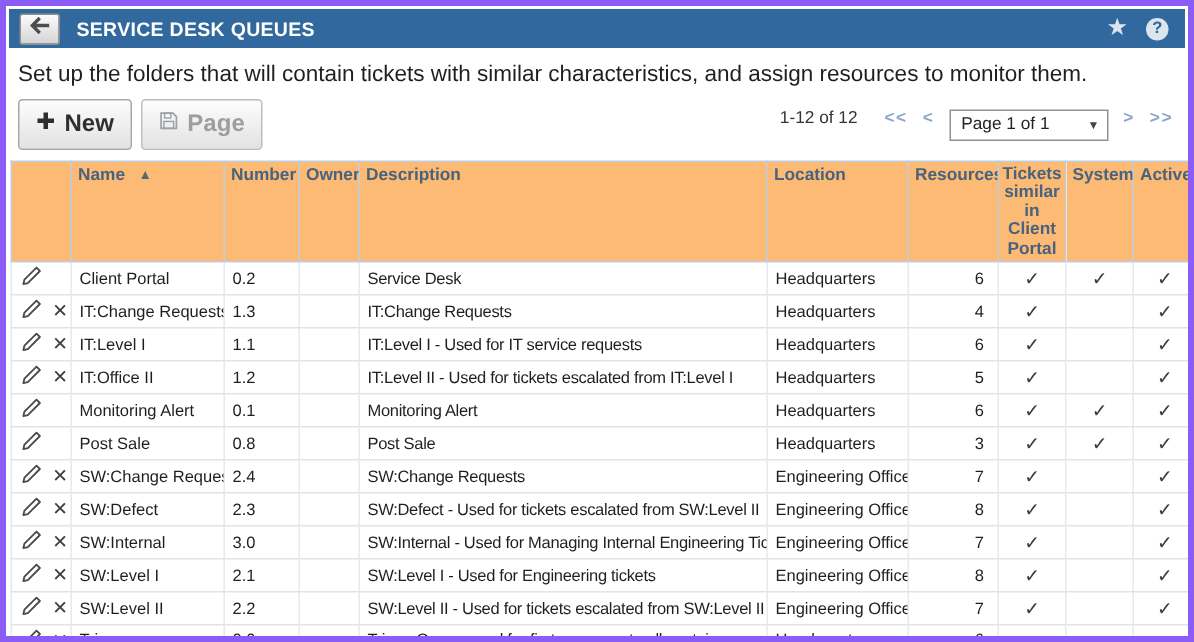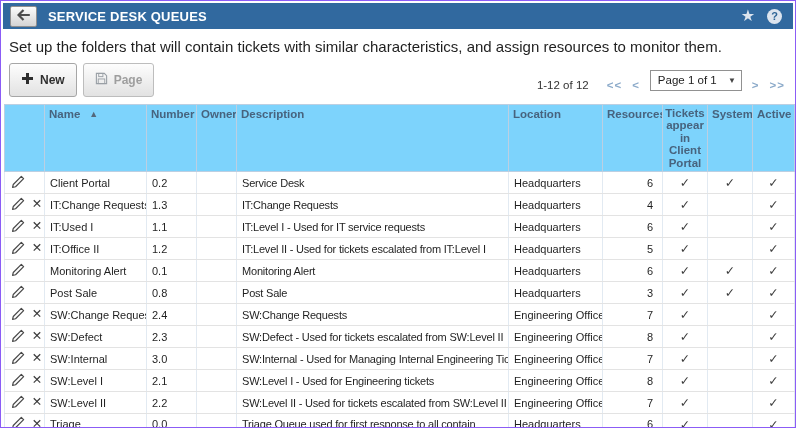--- a/index.html
+++ b/index.html
@@ -1,50 +1,50 @@
 <!DOCTYPE html>
 <html><head>
 <meta charset="utf-8">
 <style>
   html,body{margin:0;padding:0;background:#fff;}
-  .page{width:796px;height:428px;box-sizing:border-box;border:1px solid #8b5cf6;background:#fff;
+  .page{width:796px;height:428px;box-sizing:border-box;border:4px solid #8b5cf6;background:#fff;
         font-family:"Liberation Sans","DejaVu Sans",sans-serif;overflow:hidden;position:relative;}
 
   
   .titlebar{margin:2px 2px 0 2px;height:26px;background:#31699f;display:flex;align-items:center;
             padding:0 11px 0 7px;box-sizing:border-box;}
   .back-btn{width:25px;height:19px;background:linear-gradient(#fbfbfb,#d4d4d4);border:1px solid #8f8f8f;
             border-radius:2px;display:flex;align-items:center;justify-content:center;margin-right:11px;cursor:pointer;}
   .title{color:#ffffff;font-weight:bold;font-size:13px;letter-spacing:.2px;}
   .titlebar-right{margin-left:auto;display:flex;align-items:center;gap:12px;}
   .star{color:#dce4ee;font-size:16px;line-height:1;cursor:pointer;}
   .help{width:15px;height:15px;border-radius:50%;background:#dce4ee;color:#2d6496;font-size:11px;
         font-weight:bold;display:flex;align-items:center;justify-content:center;line-height:1;cursor:pointer;}
 
   
   .pagedesc{font-size:15px;color:#1f1f1f;padding:9px 8px 8px 8px;}
 
   
   .toolbar{display:flex;align-items:center;padding:0 10px 7px 8px;}
   .btn{display:inline-flex;align-items:center;gap:6px;height:26px;padding:16px 11px;
        background:linear-gradient(#fdfdfd,#e2e2e2);border:1px solid #a6a6a6;border-radius:3px;
-       font-size:12px;font-weight:bold;color:#2f2f2f;margin-right:6px;cursor:pointer;box-sizing:border-box;}
+       font-size:16px;font-weight:bold;color:#2f2f2f;margin-right:6px;cursor:pointer;box-sizing:border-box;}
   .btn.disabled{color:#9e9e9e;border-color:#bdbdbd;cursor:default;}
-  .pager{margin-left:auto;display:flex;align-items:flex-end;gap:10px;font-size:11.5px;color:#333;}
+  .pager{margin-left:auto;display:flex;align-items:flex-start;gap:10px;font-size:11.5px;color:#333;}
   .pager .range{margin-right:8px;}
   .pager .arrow{color:#8aa9c9;font-size:11.5px;font-weight:bold;letter-spacing:1px;cursor:pointer;}
-  .page-select{display:flex;align-items:center;justify-content:space-between;width:92px;height:21px;
+  .page-select{display:flex;align-items:center;justify-content:space-between;width:106px;height:21px;
                border:1px solid #919191;background:#fff;padding:0 5px 0 7px;font-size:11.5px;color:#222;
                cursor:pointer;box-sizing:border-box;}
   .page-select .caret{font-size:8px;color:#444;}
 
   
   .grid-wrap{margin:0 3px;}
   table{border-collapse:collapse;table-layout:fixed;width:790px;}
-  thead th{background:#7dd3fc;color:#47637e;font-weight:bold;text-align:left;vertical-align:top;
+  thead th{background:#fdba74;color:#47637e;font-weight:bold;text-align:left;vertical-align:top;
            padding:3px 4px;border:1px solid #bccfe2;height:62px;box-sizing:border-box;font-size:11.5px;
            white-space:nowrap;overflow:hidden;cursor:pointer;}
   thead th.center{text-align:center;padding:2px 1px;line-height:1.08;white-space:normal;}
   .sort{font-size:9px;color:#54687c;margin-left:9px;vertical-align:1px;}
   tbody td{height:22px;box-sizing:border-box;padding:0 5px;font-size:11px;color:#1f1f1f;
            border-left:1px solid #e2eaf2;border-right:1px solid #e2eaf2;border-bottom:1px solid #e3e3e3;
            white-space:nowrap;overflow:hidden;background:#fff;}
   tbody tr:last-child td{border-bottom:2px solid #3c72a6;}
   td.num{text-align:right;padding-right:9px;}
   td.check{text-align:center;font-size:12.5px;font-weight:bold;color:#3c3c3c;}
@@ -126,21 +126,21 @@
         <tr>
           <th></th>
           <th>
             <span>Name</span><span class="sort">▲</span>
           </th>
           <th>Number</th>
           <th>Owner</th>
           <th>Description</th>
           <th>Location</th>
           <th>Resources</th>
-          <th class="center">Tickets appear in Client Portal</th>
+          <th class="center">Tickets similar in Client Portal</th>
           <th>System</th>
           <th>Active</th>
         </tr>
       </thead>
       <tbody>
           <tr>
       <td class="td-actions">
         <span class="icon-btn">
           <span>
             <svg width="14" height="14" viewBox="0 0 16 16">
@@ -191,21 +191,21 @@
           <span>
             <svg width="14" height="14" viewBox="0 0 16 16">
                     <path d="M11.8 1.6 L14.4 4.2 L5.2 13.4 L1.8 14.2 L2.6 10.8 Z" fill="none" stroke="#4a4a4a" stroke-width="1.4" stroke-linejoin="round"></path>
                   </svg>
           </span>
         </span>
         <span class="icon-btn">
           <span class="delete-x">✕</span>
         </span>
       </td>
-      <td>IT:Used I</td>
+      <td>IT:Level I</td>
       <td>1.1</td>
       <td></td>
       <td class="desc-cell">IT:Level I - Used for IT service requests</td>
       <td>Headquarters</td>
       <td class="num">6</td>
       <td class="check">✓</td>
       <td class="check"></td>
       <td class="check">✓</td>
     </tr>
           <tr>

